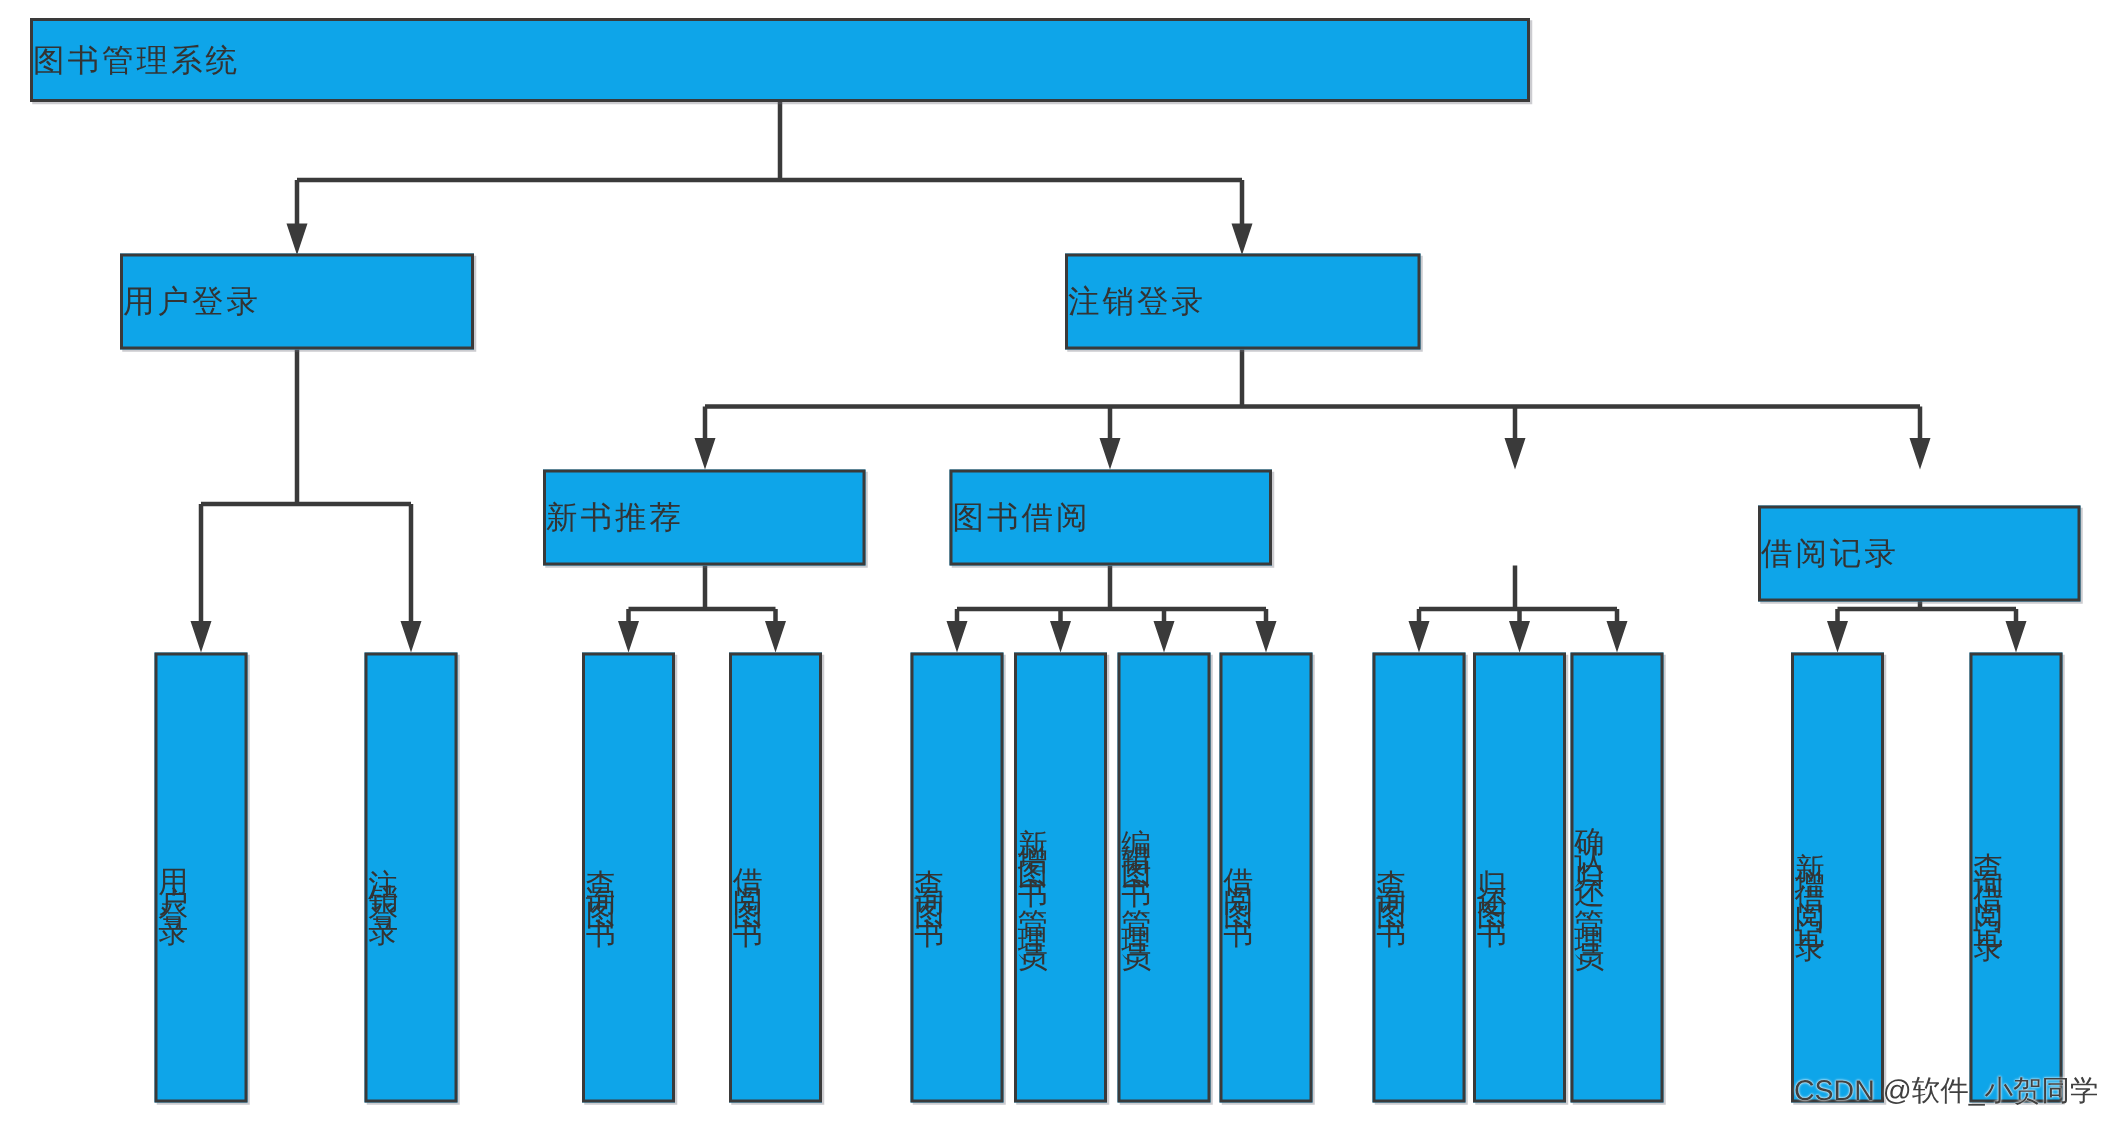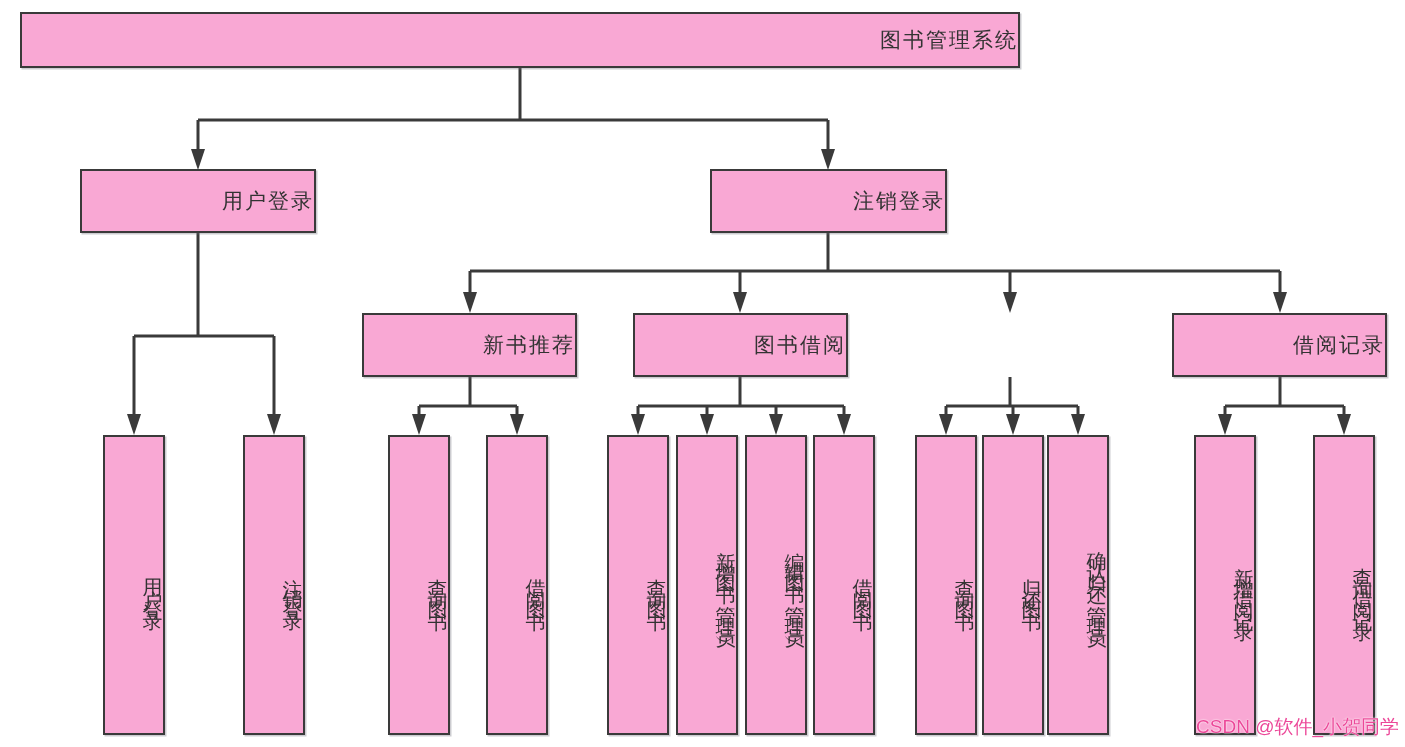--- a/index.html
+++ b/index.html
@@ -17,26 +17,26 @@
   }
   #wires {
     position: absolute;
     left: 0;
     top: 0;
     z-index: 0;
   }
   .node {
     position: absolute;
     box-sizing: border-box;
-    background: #f9a8d4;
+    background: #0ea5e9;
     border: 2.5px solid #3a3a3a;
     box-shadow: 1.5px 1.5px 0 rgba(110,110,120,0.35);
     display: flex;
     align-items: center;
-    justify-content: flex-end;
+    justify-content: flex-start;
     color: #333333;
     z-index: 1;
   }
   .hlabel {
     font-size: 21px;
     letter-spacing: 2px;
     white-space: nowrap;
   }
   .leaf span {
     writing-mode: vertical-rl;
@@ -47,36 +47,36 @@
     color: #333333;
   }
   
   .root   { left: 20px;   top: 12px;  width: 1000px; height: 56px; }
   .l2a    { left: 80px;   top: 169px; width: 236px;  height: 64px; }
   .l2b    { left: 710px;  top: 169px; width: 237px;  height: 64px; }
   .l3     { top: 313px;   width: 215px; height: 64px; }
   .l3a    { left: 362px; }
   .l3b    { left: 633px; }
   .l3c    { left: 903px; }
-  .l3d    { left: 1172px; }
+  .l3d    { left: 1172px; margin-top: 24px; }
   .leaf   { top: 435px;   width: 62px; height: 300px; }
   .lf1  { left: 103px; }  .lf2  { left: 243px; }
   .lf3  { left: 388px; }  .lf4  { left: 486px; }
   .lf5  { left: 607px; }  .lf6  { left: 676px; }
   .lf7  { left: 745px; }  .lf8  { left: 813px; }
   .lf9  { left: 915px; }  .lf10 { left: 982px; }
   .lf11 { left: 1047px; }
   .lf12 { left: 1194px; } .lf13 { left: 1313px; }
   .watermark {
     position: absolute;
     right: 6px;
     bottom: 7px;
     z-index: 3;
     font-size: 19px;
-    color: #ec4899;
+    color: #404040;
     text-shadow: 0 0 2px #ffffff, 0 0 1px #ffffff;
     white-space: nowrap;
   }
 </style>
 </head>
 <body>
 
 <div id="canvas">
 
   <svg id="wires" width="1405" height="747" viewBox="0 0 1405 747">

